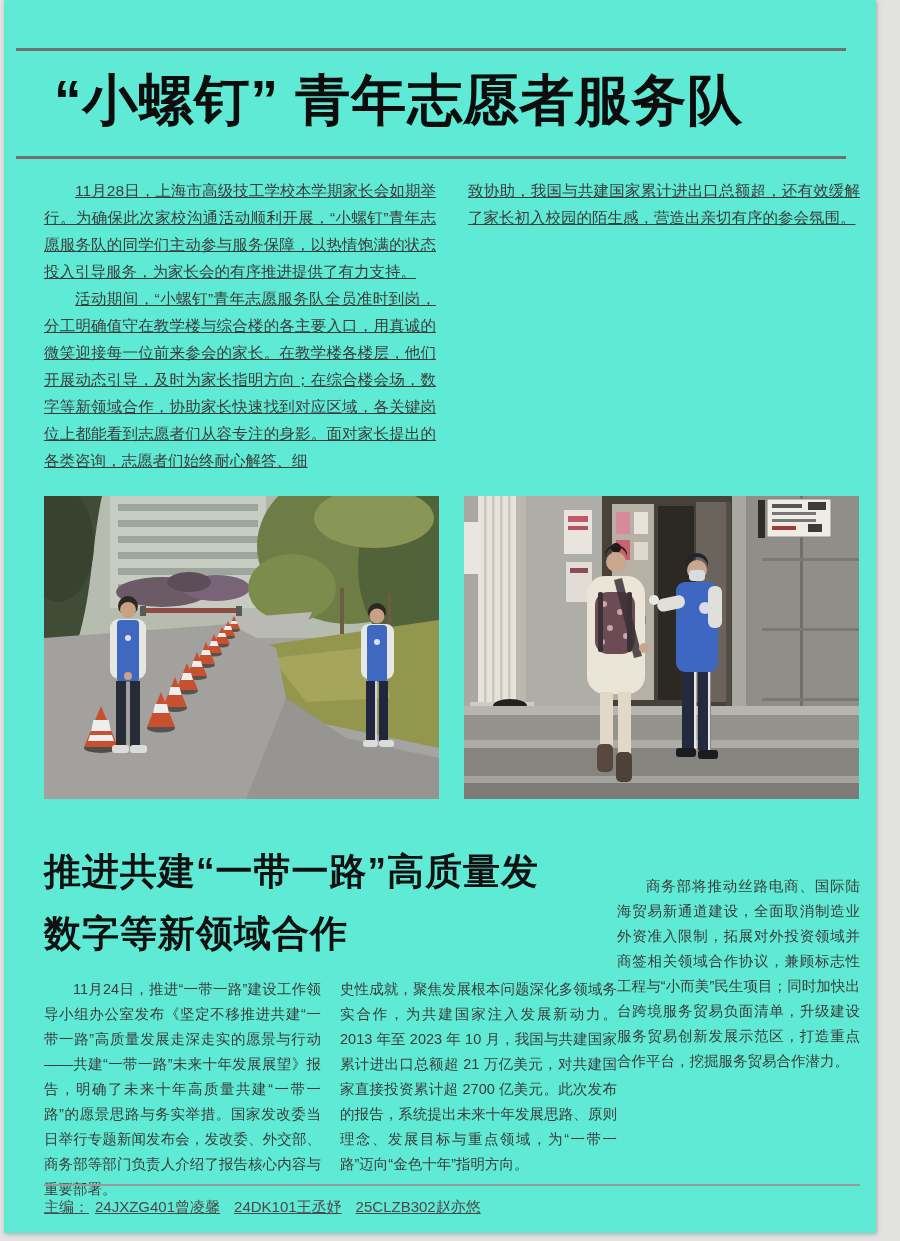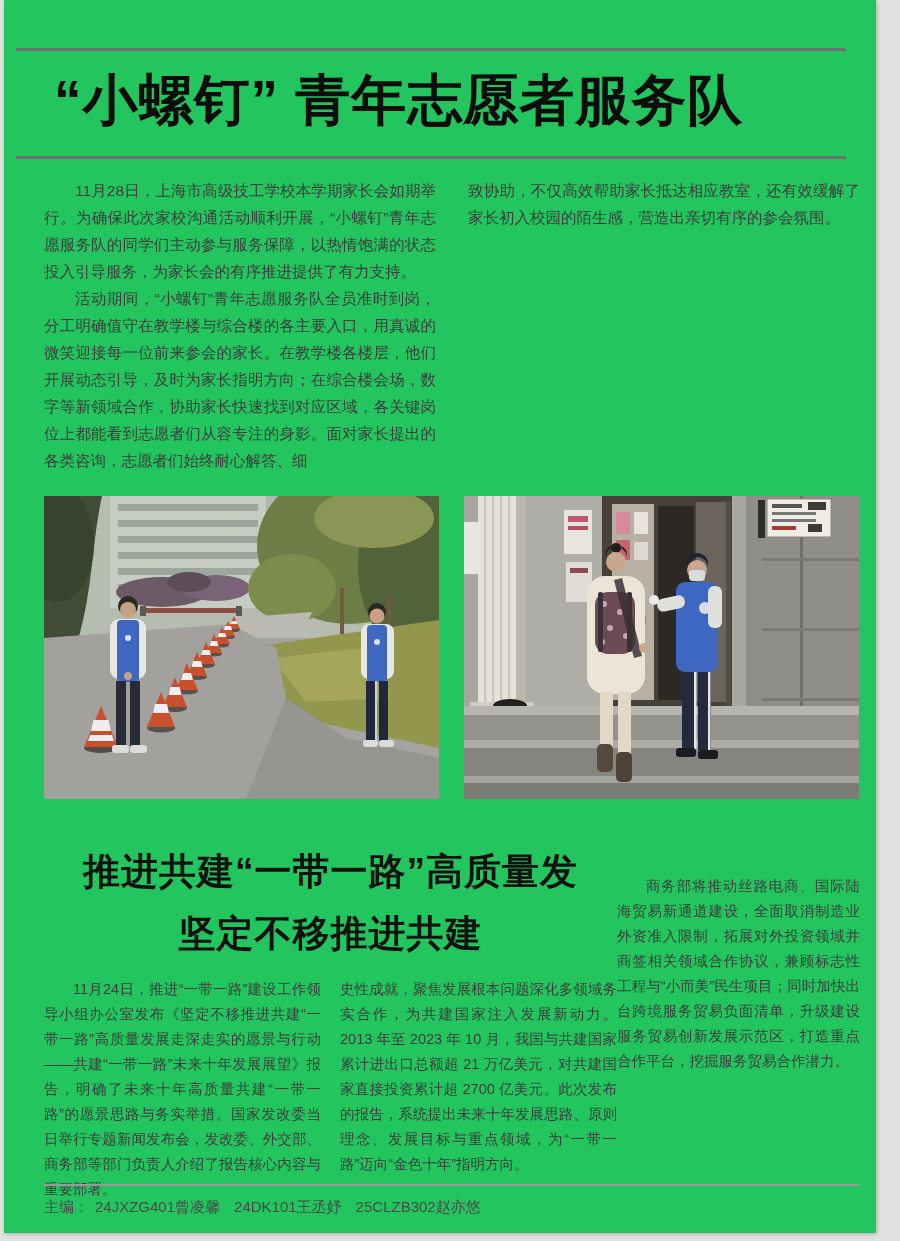--- a/index.html
+++ b/index.html
@@ -7,21 +7,21 @@
   body {
     width: 900px; height: 1241px;
     background: #e2e2e0;
     font-family: "Liberation Sans", sans-serif;
     position: relative;
     overflow: hidden;
   }
   .paper {
     position: absolute; left: 4px; top: 0;
     width: 872px; height: 1233px;
-    background: #22c55e;
+    background: #5eead4;
     box-shadow: 1px 1px 4px rgba(0,0,0,0.25);
     color: #3a3a3a;
   }
   .content { padding: 0 16px 0 40px; }
 
   .rule { height: 3px; background: #6f6f6f; margin: 0 30px 0 12px; }
 
   .headline-block { padding-top: 48px; }
   h1.a1-title {
     margin: 14px 0 20px 0;
@@ -32,54 +32,54 @@
   }
   h1.a1-title .tl { display: block; }
   h1.a1-title .tl1 { padding-left: 10px; }
 
   .a1-body {
     display: flex; gap: 32px;
     margin-top: 18px;
     font-size: 15.5px; line-height: 27px;
     text-align: justify; text-justify: inter-character;
     color: #3c3c3c;
+    text-decoration: underline;
   }
   .a1-body .col { flex: 1; min-width: 0; }
 
   .article-col p { margin: 0; text-indent: 2em; }
   .article-col p.cont { text-indent: 0; }
 
   .photo-row { display: flex; gap: 25px; margin-top: 22px; }
   .photo-row figure { margin: 0; width: 395px; height: 303px; overflow: hidden; background: #bbb; }
   .photo-row svg { display: block; }
 
   .a2 { display: flex; margin-top: 42px; }
   .a2-left { width: 573px; }
   h2.a2-title {
     margin: 0 0 12px 0;
     font-size: 37px; line-height: 62px;
     font-weight: 900; color: #111;
     letter-spacing: 1px;
-    text-align: center;
   }
   h2.a2-title .tl { display: block; }
   .a2-cols { display: flex; gap: 19px; }
   .a2-cols .col { width: 277px; min-width: 0; }
   .a2-right { width: 243px; padding-top: 33px; }
   .a2-text {
     font-size: 14.5px; line-height: 25px;
     text-align: justify; text-justify: inter-character;
     color: #3c3c3c;
   }
 
   .page-footer {
     position: absolute; left: 40px; right: 16px; bottom: 16px;
   }
   .footer-rule { height: 2px; background: #9a9a9a; margin: 0; }
-  .footer-line { margin-top: 12px; font-size: 15px; color: #4a4a4a; }
+  .footer-line { margin-top: 12px; font-size: 15px; color: #4a4a4a; text-decoration: underline; }
   .footer-line .ed { margin-left: 14px; }
   .footer-line .ed:first-child { margin-left: 6px; }
 </style>
 </head>
 <body>
 
 <div class="paper">
 
   <div class="headline-block">
     <div class="rule"></div>
@@ -89,21 +89,21 @@
     <div class="rule"></div>
   </div>
 
   <div class="content">
     <div class="a1-body">
       <div class="col article-col">
           <p>11月28日，上海市高级技工学校本学期家长会如期举行。为确保此次家校沟通活动顺利开展，“小螺钉”青年志愿服务队的同学们主动参与服务保障，以热情饱满的状态投入引导服务，为家长会的有序推进提供了有力支持。</p>
           <p>活动期间，“小螺钉”青年志愿服务队全员准时到岗，分工明确值守在教学楼与综合楼的各主要入口，用真诚的微笑迎接每一位前来参会的家长。在教学楼各楼层，他们开展动态引导，及时为家长指明方向；在综合楼会场，数字等新领域合作，协助家长快速找到对应区域，各关键岗位上都能看到志愿者们从容专注的身影。面对家长提出的各类咨询，志愿者们始终耐心解答、细</p>
         </div>
       <div class="col article-col">
-          <p class="cont">致协助，不仅高效帮助家长抵达相应教室，还有效缓解了家长初入校园的陌生感，营造出亲切有序的参会氛围。</p>
+          <p class="cont">致协助，我国与共建国家累计进出口总额超，还有效缓解了家长初入校园的陌生感，营造出亲切有序的参会氛围。</p>
         </div>
     </div>
 
     <div class="photo-row">
 
       <figure>
         <svg viewBox="0 0 395 303" width="395" height="303" xmlns="http://www.w3.org/2000/svg">
 
           <rect width="395" height="303" fill="#a5a4a0"></rect>
 
@@ -334,21 +334,21 @@
             <rect x="344" y="28" width="14" height="8" fill="#3c3b38"></rect>
           </g>
         </svg>
       </figure>
     </div>
 
     <div class="a2">
       <div class="a2-left">
         <h2 class="a2-title">
           <span class="tl">推进共建“一带一路”高质量发</span>
-          <span class="tl">坚定不移推进共建</span>
+          <span class="tl">数字等新领域合作</span>
         </h2>
         <div class="a2-cols">
           <div class="col article-col a2-text">
               <p>11月24日，推进“一带一路”建设工作领导小组办公室发布《坚定不移推进共建“一带一路”高质量发展走深走实的愿景与行动——共建“一带一路”未来十年发展展望》报告，明确了未来十年高质量共建“一带一路”的愿景思路与务实举措。国家发改委当日举行专题新闻发布会，发改委、外交部、商务部等部门负责人介绍了报告核心内容与重要部署。</p>
             </div>
           <div class="col article-col a2-text">
               <p class="cont">史性成就，聚焦发展根本问题深化多领域务实合作，为共建国家注入发展新动力。2013 年至 2023 年 10 月，我国与共建国家累计进出口总额超 21 万亿美元，对共建国家直接投资累计超 2700 亿美元。此次发布的报告，系统提出未来十年发展思路、原则理念、发展目标与重点领域，为“一带一路”迈向“金色十年”指明方向。</p>
             </div>
         </div>
       </div>

